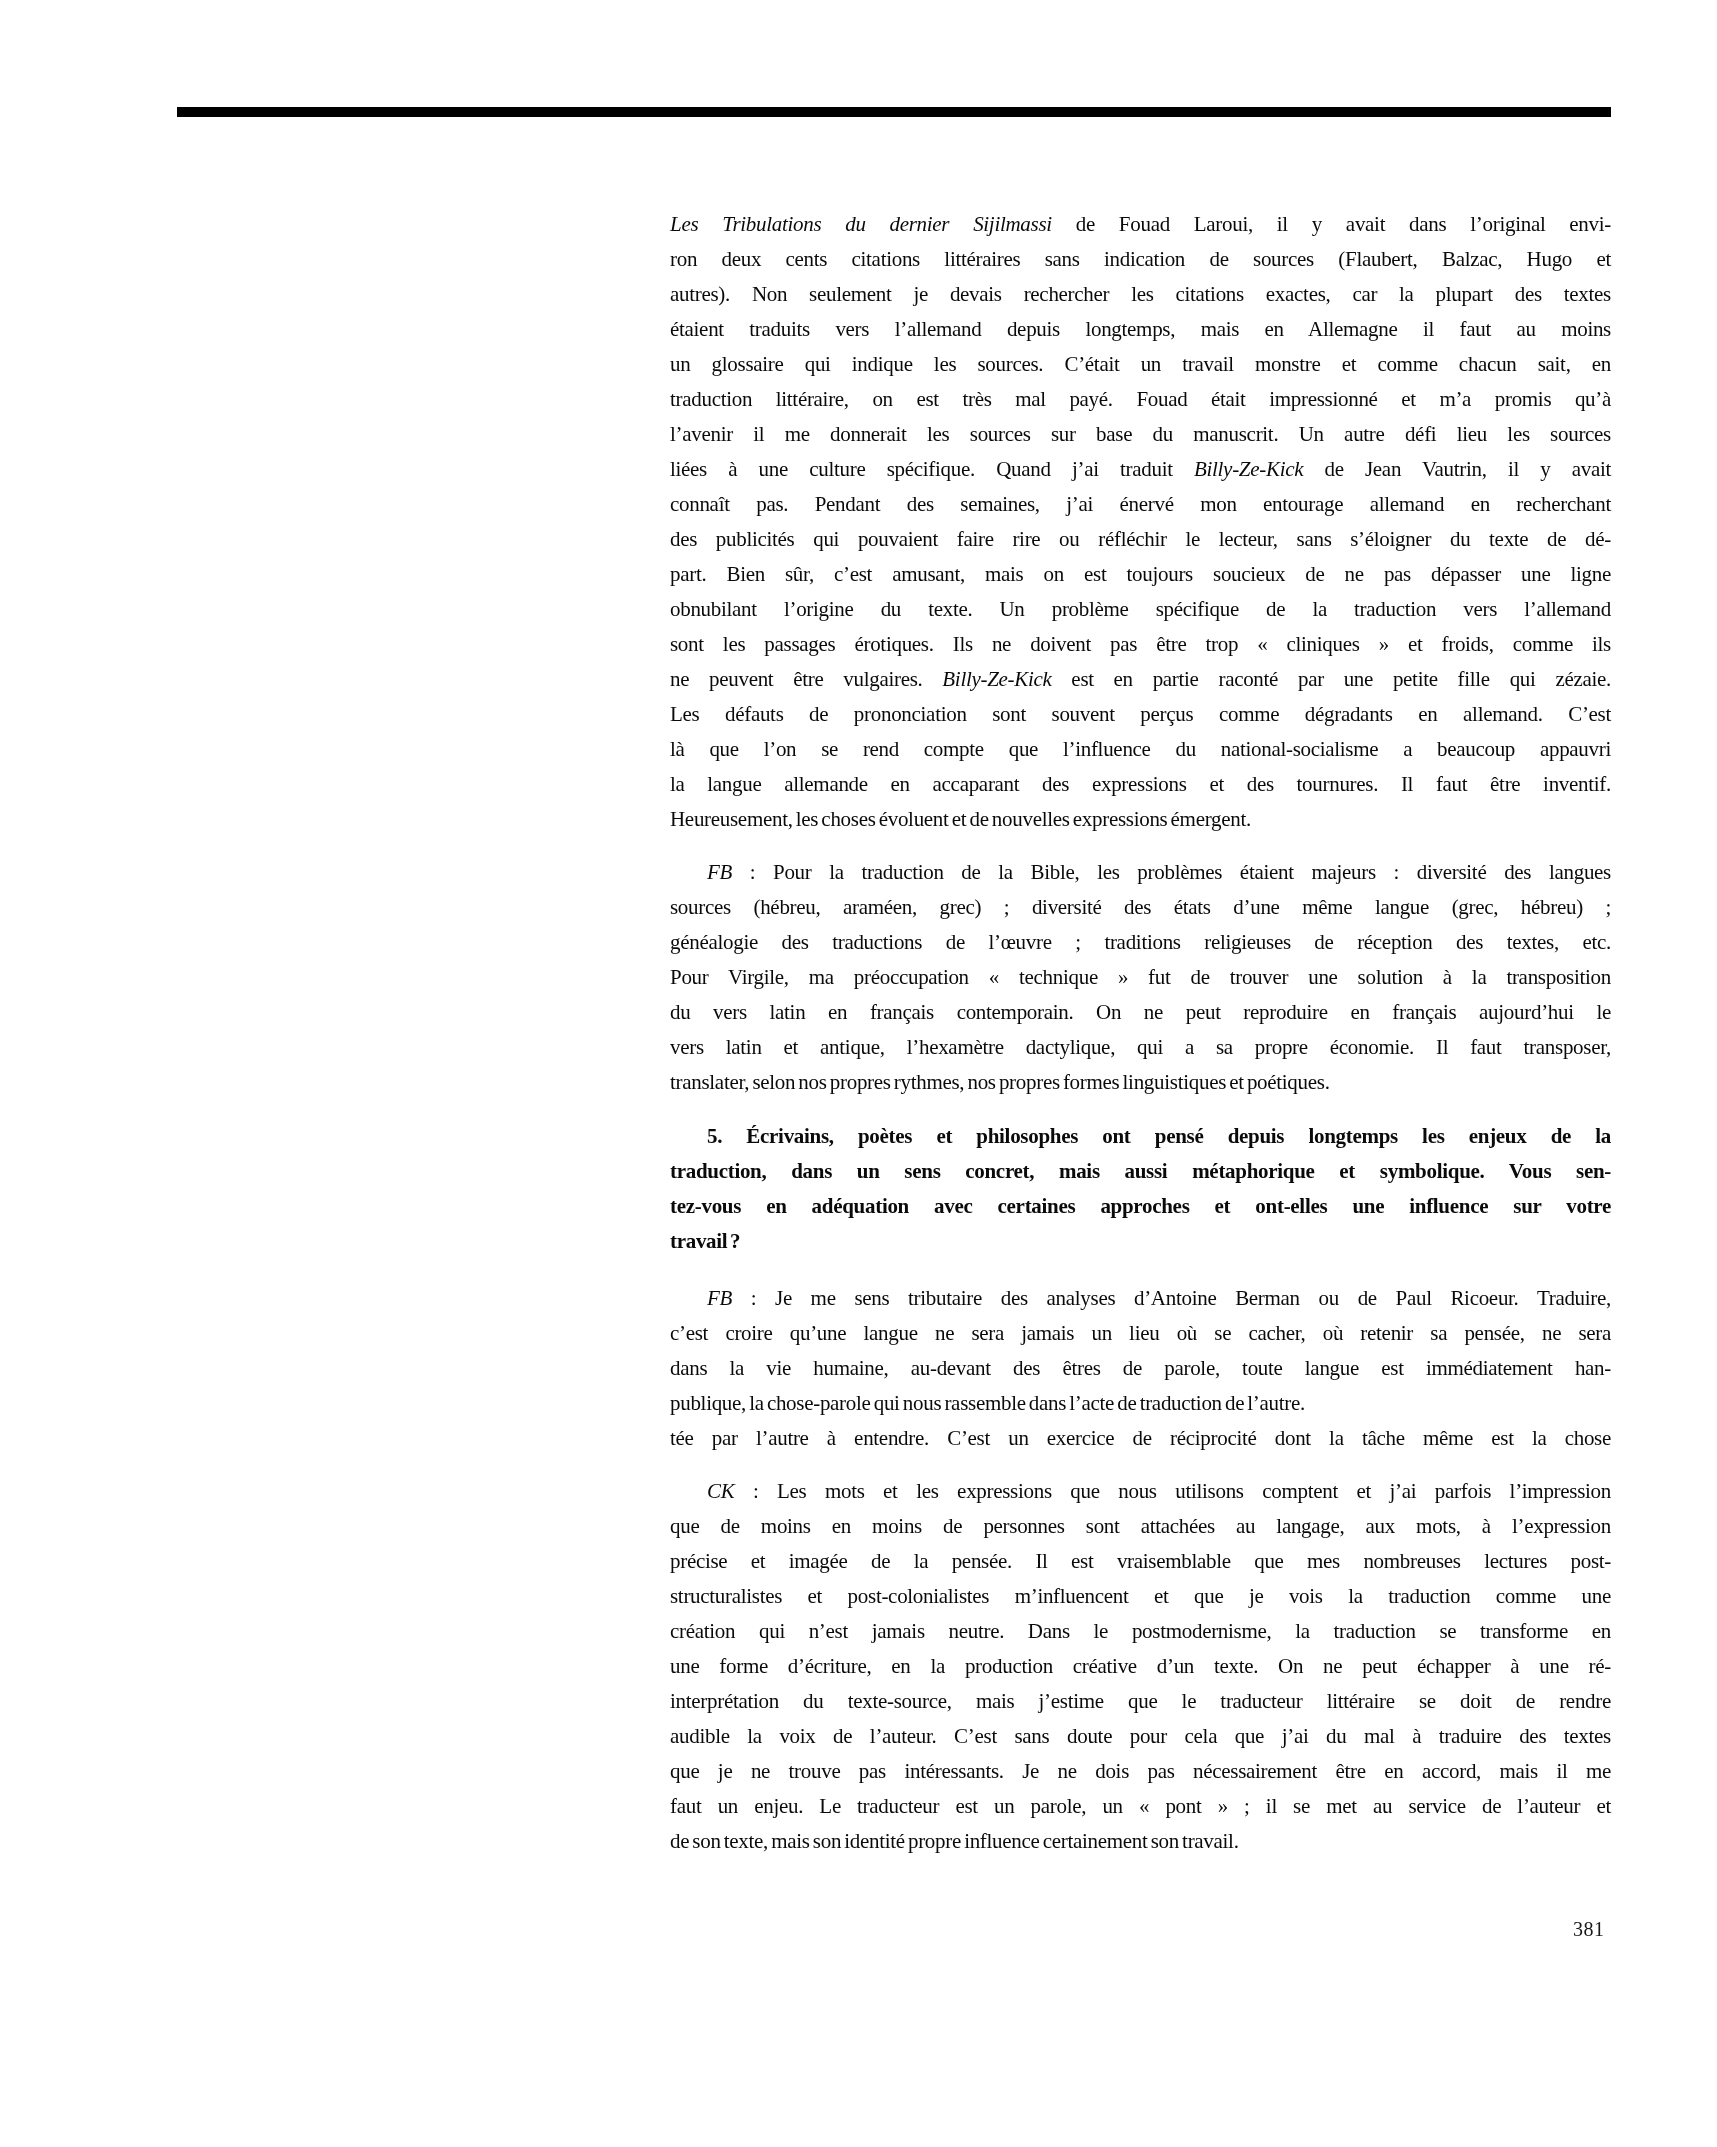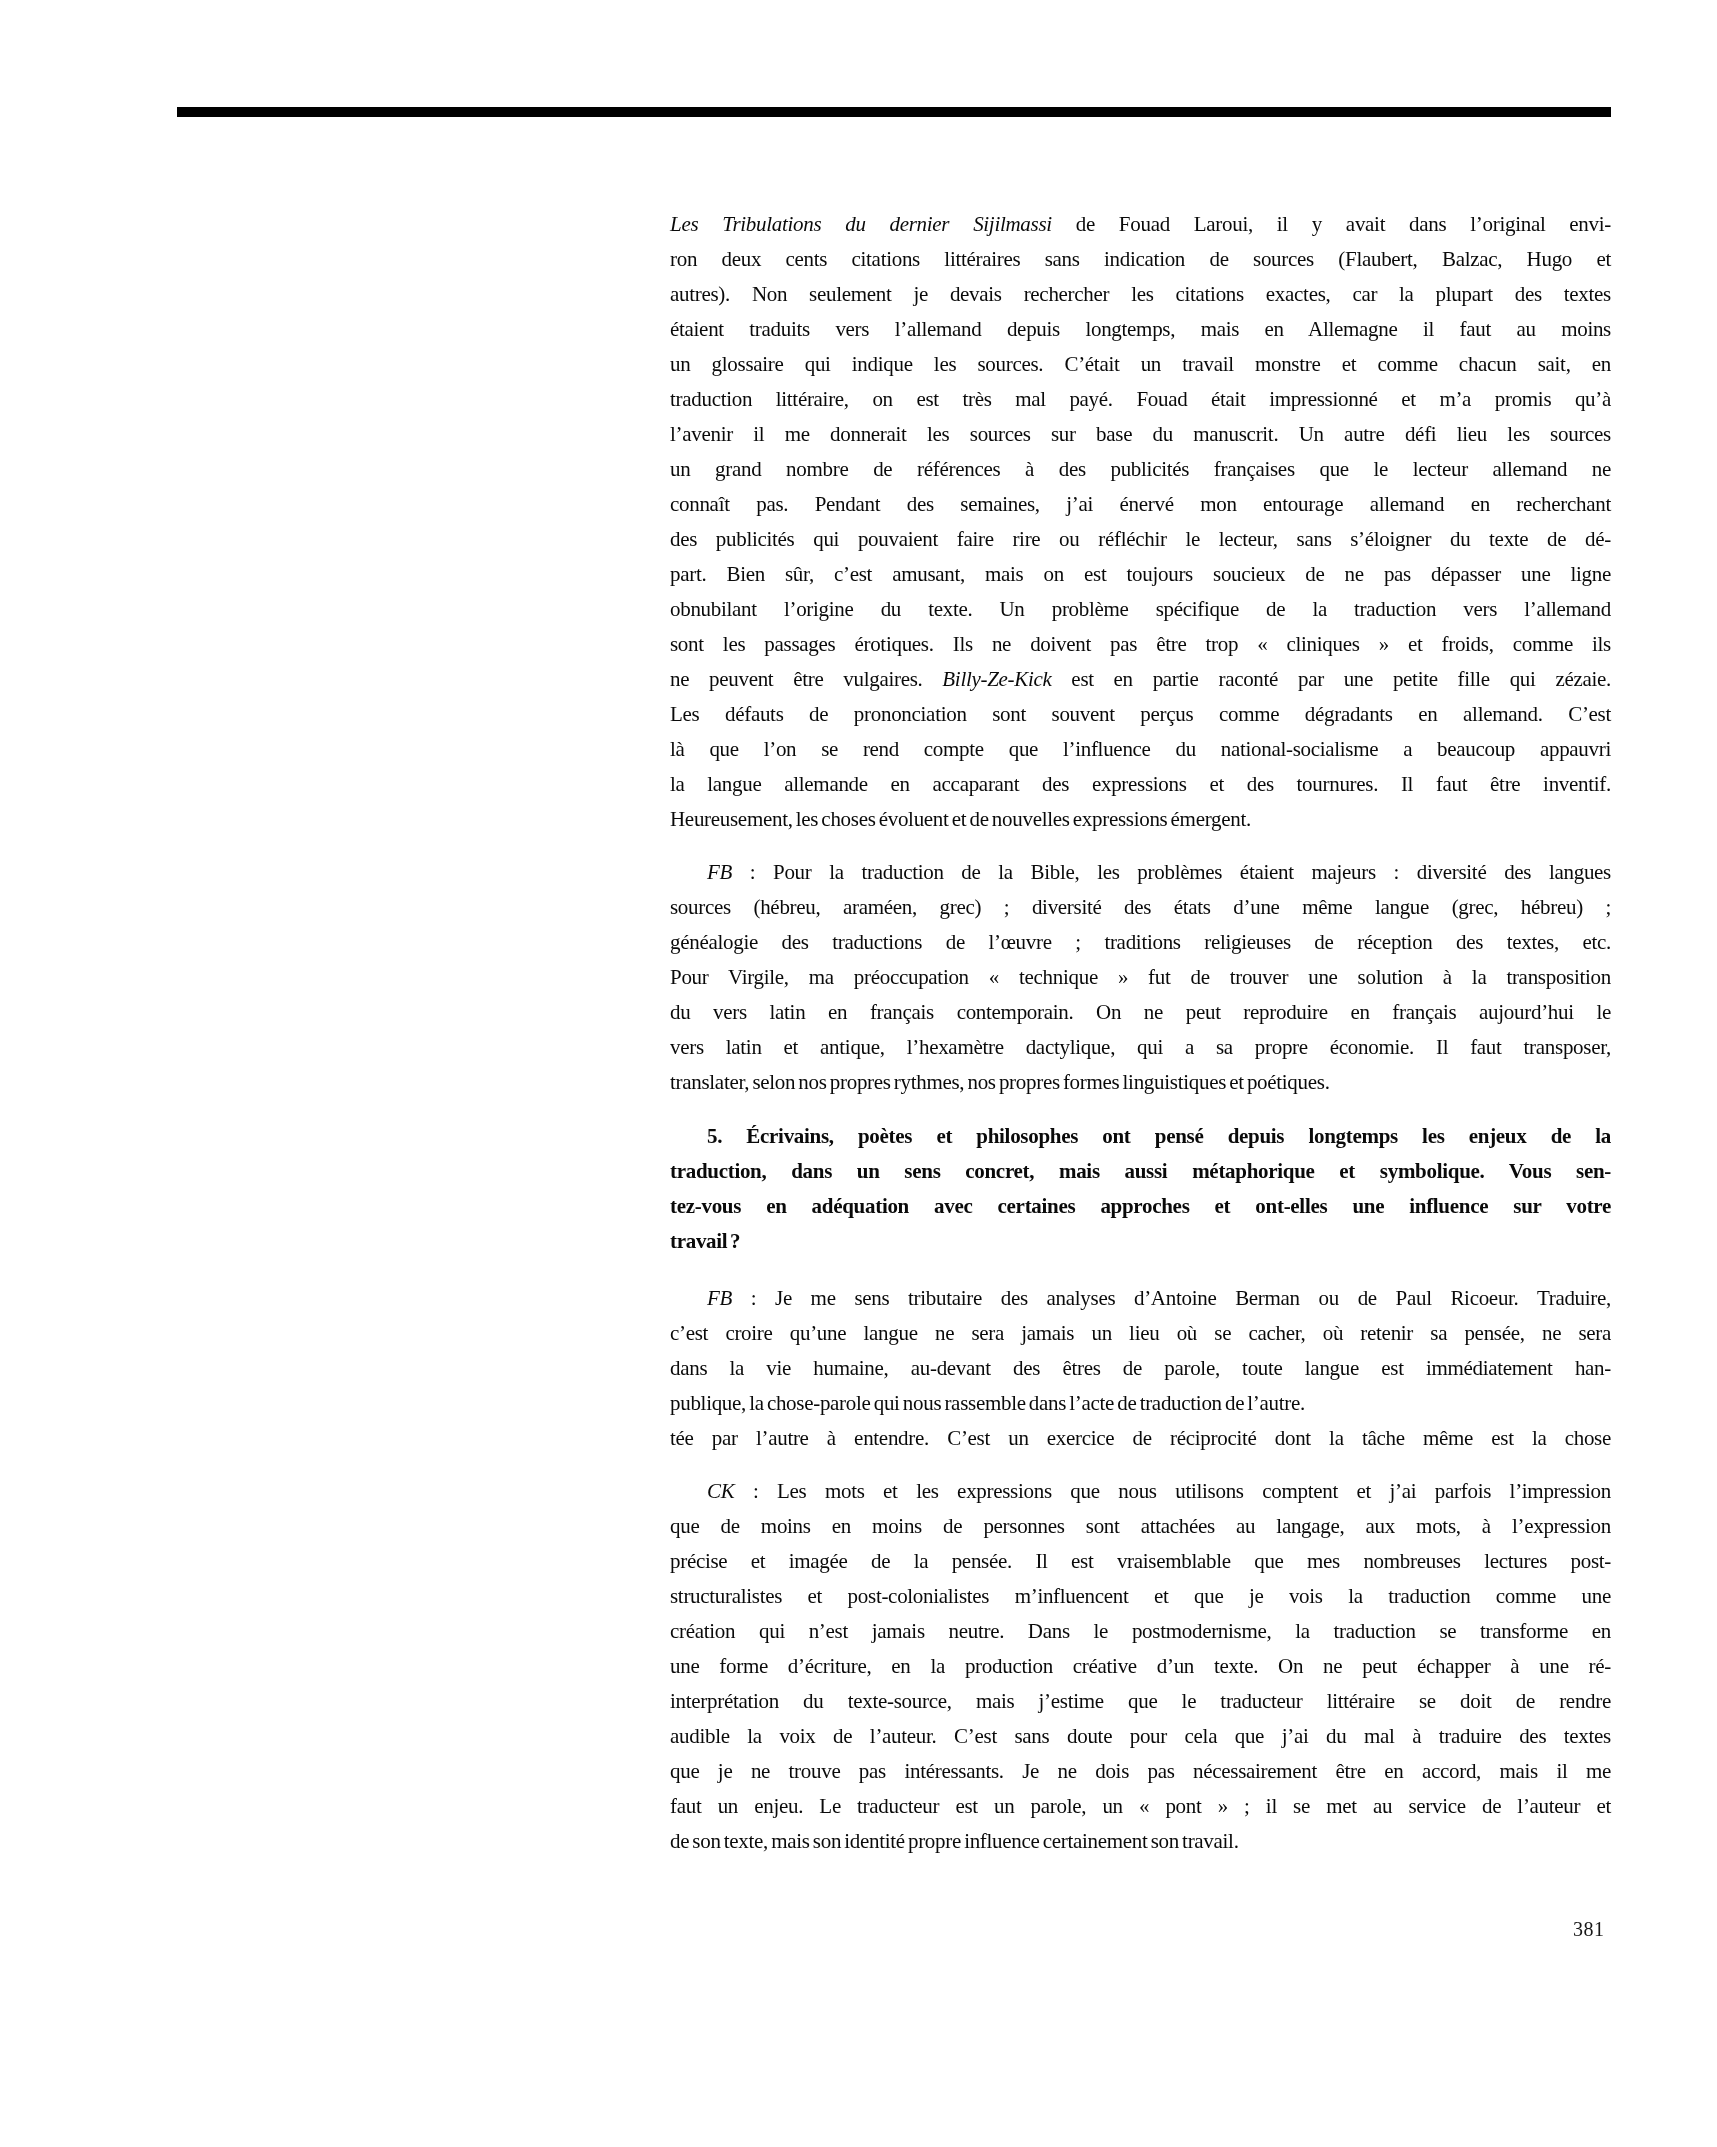--- a/index.html
+++ b/index.html
@@ -58,21 +58,21 @@
 
 <div class="text-column">
     <div class="para">
       <div class="line"><i>Les Tribulations du dernier Sijilmassi</i><span> de Fouad Laroui, il y avait dans l’original envi-</span></div>
       <div class="line"><span>ron deux cents citations littéraires sans indication de sources (Flaubert, Balzac, Hugo et</span></div>
       <div class="line"><span>autres). Non seulement je devais rechercher les citations exactes, car la plupart des textes</span></div>
       <div class="line"><span>étaient traduits vers l’allemand depuis longtemps, mais en Allemagne il faut au moins</span></div>
       <div class="line"><span>un glossaire qui indique les sources. C’était un travail monstre et comme chacun sait, en</span></div>
       <div class="line"><span>traduction littéraire, on est très mal payé. Fouad était impressionné et m’a promis qu’à</span></div>
       <div class="line"><span>l’avenir il me donnerait les sources sur base du manuscrit. Un autre défi lieu les sources</span></div>
-      <div class="line"><span>un grand nombre de références à des publicités françaises que le lecteur allemand ne</span></div>
+      <div class="line"><span>liées à une culture spécifique. Quand j’ai traduit </span><i>Billy-Ze-Kick</i><span> de Jean Vautrin, il y avait</span></div>
       <div class="line"><span>connaît pas. Pendant des semaines, j’ai énervé mon entourage allemand en recherchant</span></div>
       <div class="line"><span>des publicités qui pouvaient faire rire ou réfléchir le lecteur, sans s’éloigner du texte de dé-</span></div>
       <div class="line"><span>part. Bien sûr, c’est amusant, mais on est toujours soucieux de ne pas dépasser une ligne</span></div>
       <div class="line"><span>obnubilant l’origine du texte. Un problème spécifique de la traduction vers l’allemand</span></div>
       <div class="line"><span>sont les passages érotiques. Ils ne doivent pas être trop « cliniques » et froids, comme ils</span></div>
       <div class="line"><span>ne peuvent être vulgaires. </span><i>Billy-Ze-Kick</i><span> est en partie raconté par une petite fille qui zézaie.</span></div>
       <div class="line"><span>Les défauts de prononciation sont souvent perçus comme dégradants en allemand. C’est</span></div>
       <div class="line"><span>là que l’on se rend compte que l’influence du national-socialisme a beaucoup appauvri</span></div>
       <div class="line"><span>la langue allemande en accaparant des expressions et des tournures. Il faut être inventif.</span></div>
       <div class="line last"><span>Heureusement, les choses évoluent et de nouvelles expressions émergent.</span></div>

